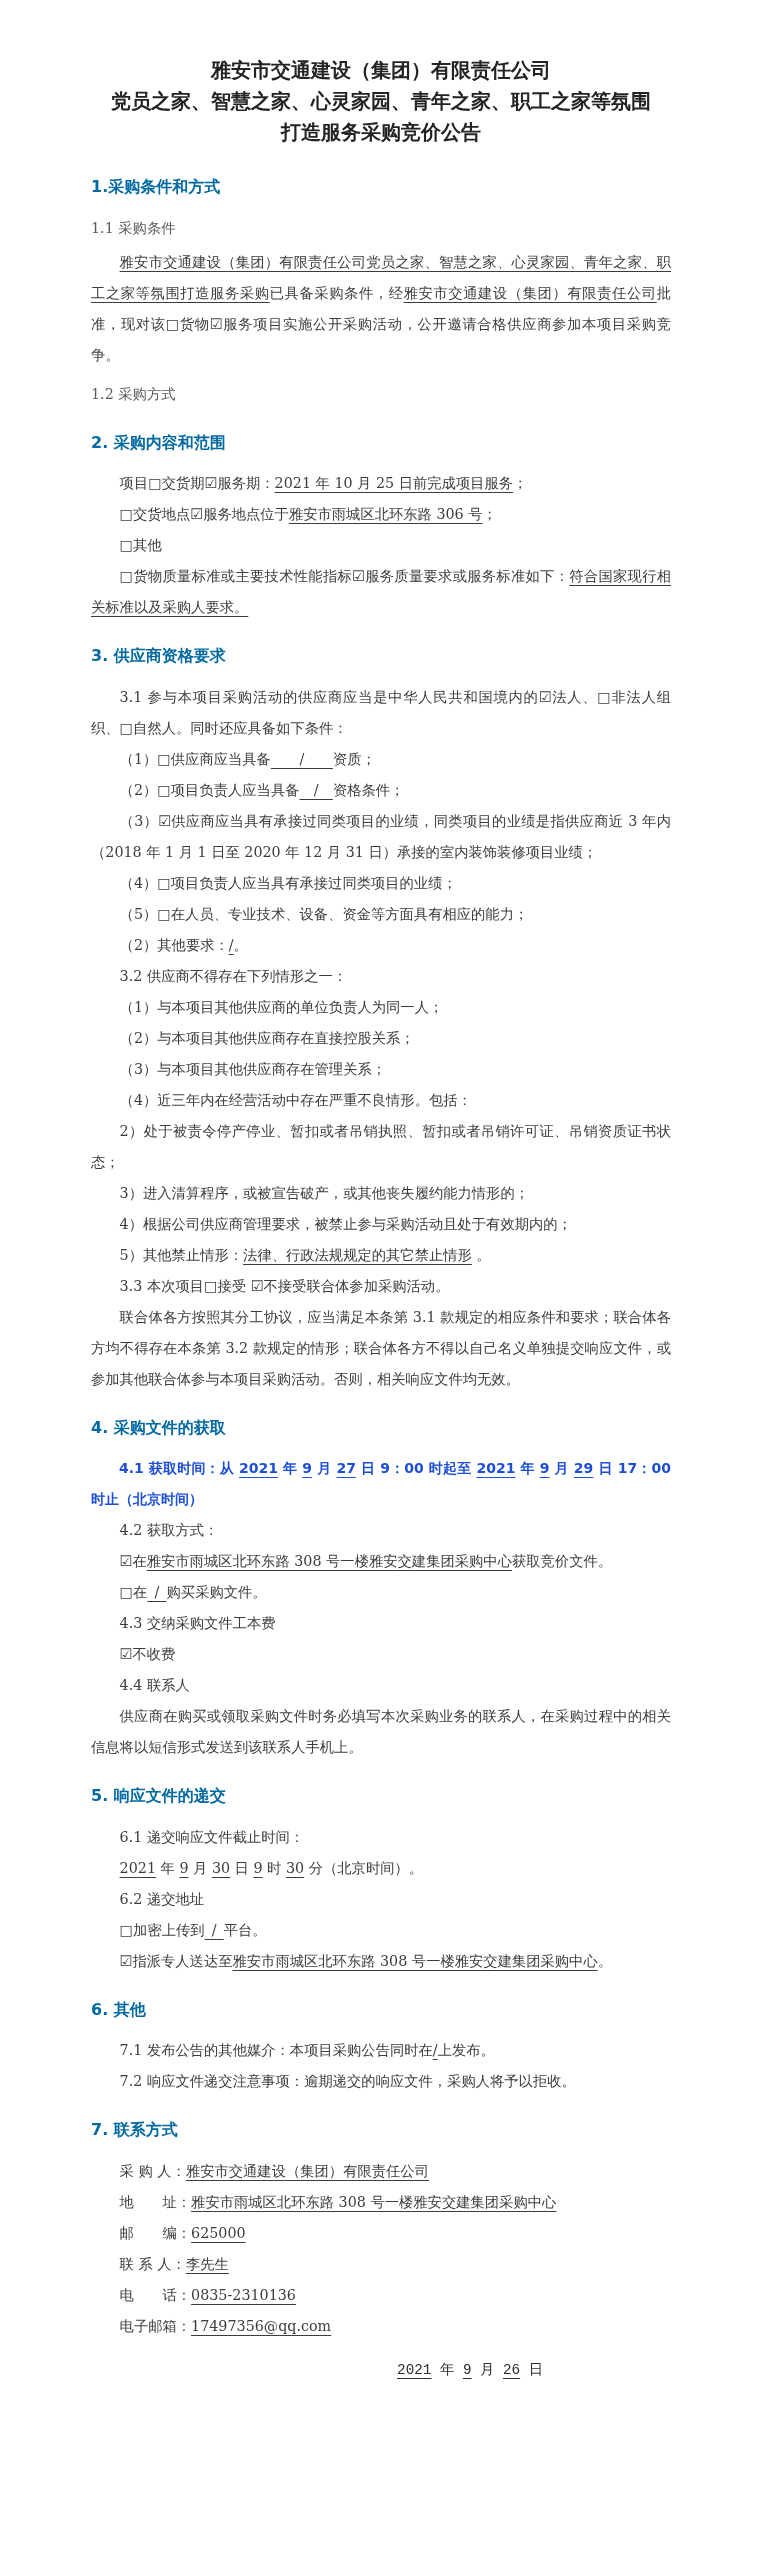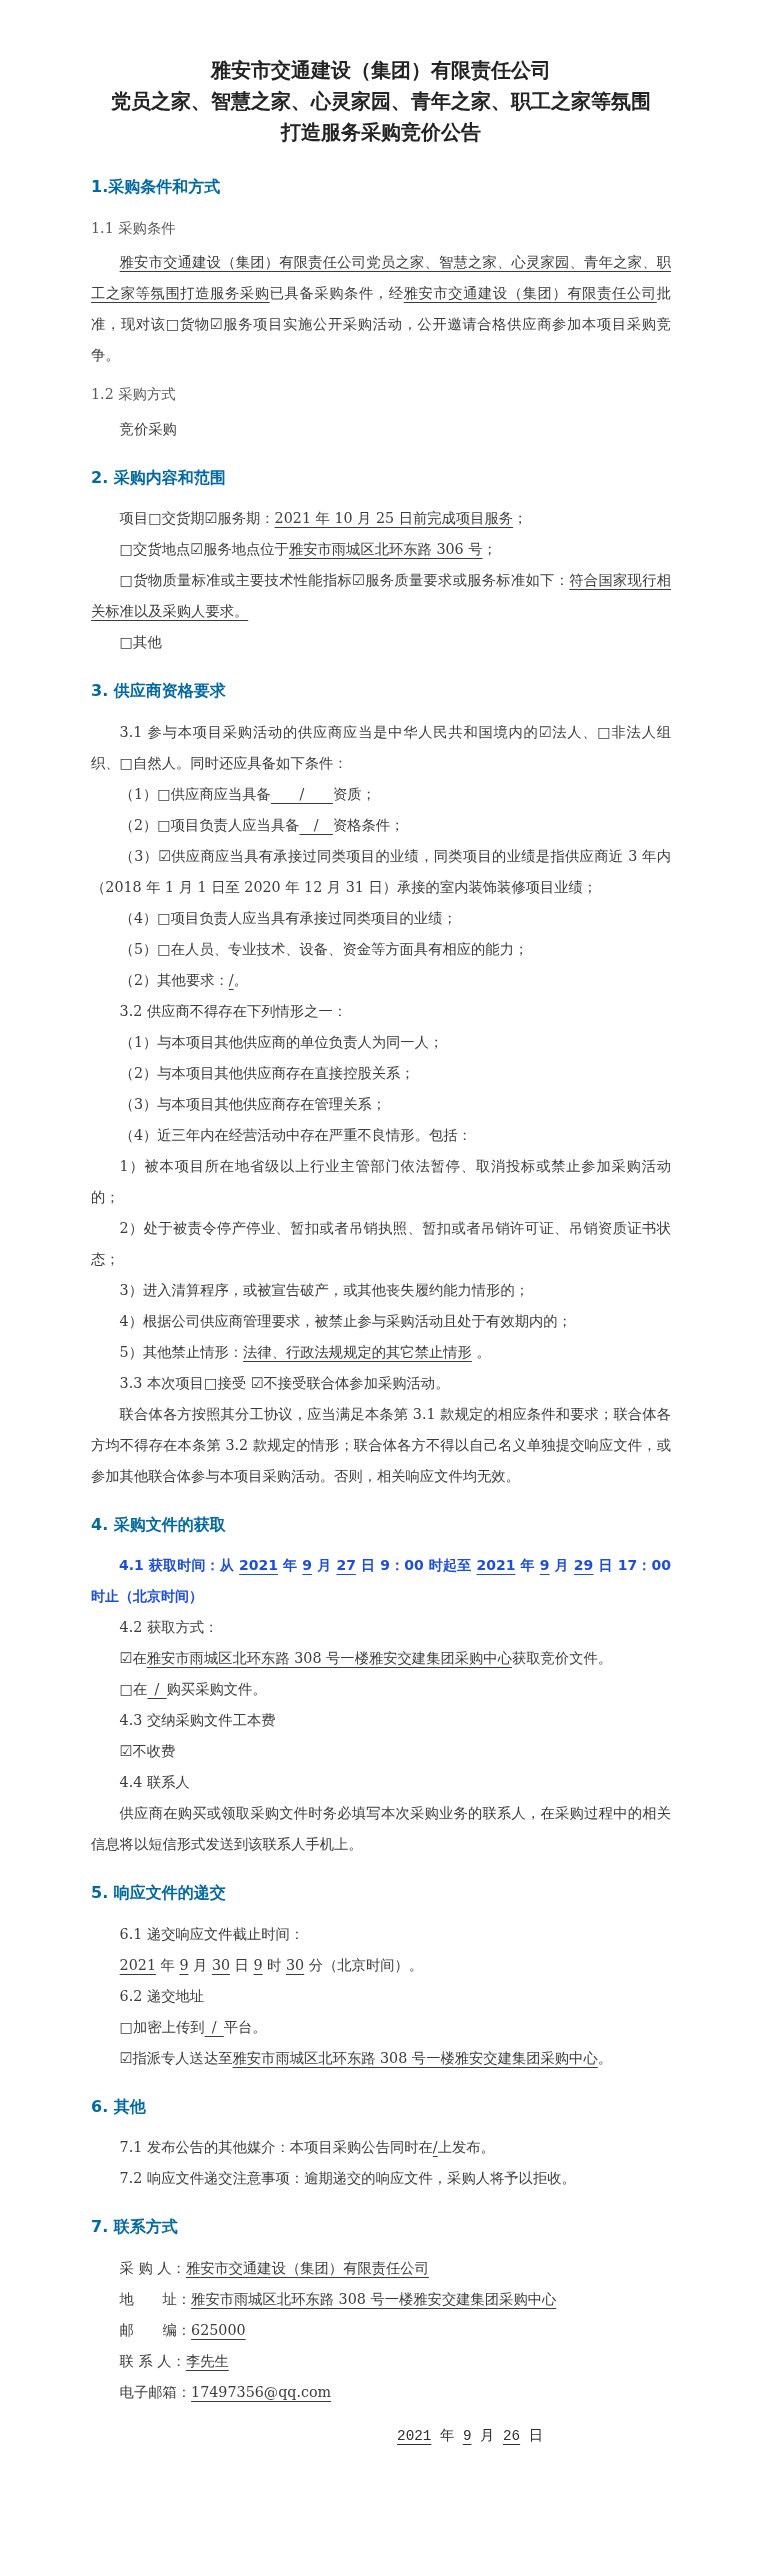--- a/index.html
+++ b/index.html
@@ -80,40 +80,38 @@
 <body>
 
 <div class="doc">
   <div class="title company">雅安市交通建设（集团）有限责任公司</div>
   <div class="title subject">党员之家、智慧之家、心灵家园、青年之家、职工之家等氛围打造服务采购竞价公告</div>
   <div>
       <div class="blk h"><span>1.采购条件和方式</span></div>
       <div class="blk sub"><span>1.1 采购条件</span></div>
       <div class="blk p"><span class="u">雅安市交通建设（集团）有限责任公司党员之家、智慧之家、心灵家园、青年之家、职工之家等氛围打造服务采购</span><span>已具备采购条件，经</span><span class="u">雅安市交通建设（集团）有限责任公司</span><span>批准，现对该</span><span class="cb">□</span><span>货物</span><span class="cb">☑</span><span>服务项目实施公开采购活动，公开邀请合格供应商参加本项目采购竞争。</span></div>
       <div class="blk sub"><span>1.2 采购方式</span></div>
-      <div class="blk p"><span>竞价采购</span></div>
       <div class="blk h"><span>2. 采购内容和范围</span></div>
       <div class="blk p"><span>项目</span><span class="cb">□</span><span>交货期</span><span class="cb">☑</span><span>服务期：</span><span class="u">2021 年 10 月 25 日前完成项目服务</span><span>；</span></div>
       <div class="blk p"><span class="cb">□</span><span>交货地点</span><span class="cb">☑</span><span>服务地点位于</span><span class="u">雅安市雨城区北环东路 306 号</span><span>；</span></div>
+      <div class="blk p"><span class="cb">□</span><span>其他</span></div>
       <div class="blk p"><span class="cb">□</span><span>货物质量标准或主要技术性能指标</span><span class="cb">☑</span><span>服务质量要求或服务标准如下：</span><span class="u">符合国家现行相关标准以及采购人要求。</span></div>
-      <div class="blk p"><span class="cb">□</span><span>其他</span></div>
       <div class="blk h"><span>3.  供应商资格要求</span></div>
       <div class="blk p"><span>3.1 参与本项目采购活动的供应商应当是中华人民共和国境内的</span><span class="cb">☑</span><span>法人、</span><span class="cb">□</span><span>非法人组织、</span><span class="cb">□</span><span>自然人。同时还应具备如下条件：</span></div>
       <div class="blk p"><span>（1）</span><span class="cb">□</span><span>供应商应当具备</span><span class="u">　　/　　</span><span>资质；</span></div>
       <div class="blk p"><span>（2）</span><span class="cb">□</span><span>项目负责人应当具备</span><span class="u">　/　</span><span>资格条件；</span></div>
       <div class="blk p"><span>（3）</span><span class="cb">☑</span><span>供应商应当具有承接过同类项目的业绩，同类项目的业绩是指供应商近 3 年内（2018 年 1 月 1 日至 2020 年 12 月 31 日）承接的室内装饰装修项目业绩；</span></div>
       <div class="blk p"><span>（4）</span><span class="cb">□</span><span>项目负责人应当具有承接过同类项目的业绩；</span></div>
       <div class="blk p"><span>（5）</span><span class="cb">□</span><span>在人员、专业技术、设备、资金等方面具有相应的能力；</span></div>
       <div class="blk p"><span>（2）其他要求：</span><span class="u">/</span><span>。</span></div>
       <div class="blk p"><span>3.2 供应商不得存在下列情形之一：</span></div>
       <div class="blk p"><span>（1）与本项目其他供应商的单位负责人为同一人；</span></div>
       <div class="blk p"><span>（2）与本项目其他供应商存在直接控股关系；</span></div>
       <div class="blk p"><span>（3）与本项目其他供应商存在管理关系；</span></div>
       <div class="blk p"><span>（4）近三年内在经营活动中存在严重不良情形。包括：</span></div>
-      <div class="blk p"><span>1）被本项目所在地省级以上行业主管部门依法暂停、取消投标或禁止参加采购活动的；</span></div>
       <div class="blk p"><span>2）处于被责令停产停业、暂扣或者吊销执照、暂扣或者吊销许可证、吊销资质证书状态；</span></div>
       <div class="blk p"><span>3）进入清算程序，或被宣告破产，或其他丧失履约能力情形的；</span></div>
       <div class="blk p"><span>4）根据公司供应商管理要求，被禁止参与采购活动且处于有效期内的；</span></div>
       <div class="blk p"><span>5）其他禁止情形：</span><span class="u">法律、行政法规规定的其它禁止情形</span><span> 。</span></div>
       <div class="blk p"><span>3.3  本次项目</span><span class="cb">□</span><span>接受 </span><span class="cb">☑</span><span>不接受联合体参加采购活动。</span></div>
       <div class="blk p"><span>联合体各方按照其分工协议，应当满足本条第 3.1 款规定的相应条件和要求；联合体各方均不得存在本条第 3.2 款规定的情形；联合体各方不得以自己名义单独提交响应文件，或参加其他联合体参与本项目采购活动。否则，相关响应文件均无效。</span></div>
       <div class="blk h"><span>4.  采购文件的获取</span></div>
       <div class="blk p b-all"><span>4.1 获取时间：从 </span><span class="u">2021</span><span> 年 </span><span class="u">9</span><span> 月 </span><span class="u">27</span><span> 日 9：00 时起至 </span><span class="u">2021</span><span> 年 </span><span class="u">9</span><span> 月 </span><span class="u">29</span><span> 日 17：00 时止（北京时间）</span></div>
       <div class="blk p"><span>4.2  获取方式：</span></div>
       <div class="blk p"><span class="cb">☑</span><span>在</span><span class="u">雅安市雨城区北环东路 308 号一楼雅安交建集团采购中心</span><span>获取竞价文件。</span></div>
@@ -129,17 +127,18 @@
       <div class="blk p"><span class="cb">□</span><span>加密上传到</span><span class="u"> / </span><span>平台。</span></div>
       <div class="blk p"><span class="cb">☑</span><span>指派专人送达至</span><span class="u">雅安市雨城区北环东路 308 号一楼雅安交建集团采购中心</span><span>。</span></div>
       <div class="blk h"><span>6.  其他</span></div>
       <div class="blk p"><span>7.1 发布公告的其他媒介：本项目采购公告同时在</span><span class="u">/</span><span>上发布。</span></div>
       <div class="blk p"><span>7.2 响应文件递交注意事项：逾期递交的响应文件，采购人将予以拒收。</span></div>
       <div class="blk h"><span>7.  联系方式</span></div>
       <div class="blk p"><span>采 购 人：</span><span class="u">雅安市交通建设（集团）有限责任公司</span></div>
       <div class="blk p"><span>地　　址：</span><span class="u">雅安市雨城区北环东路 308 号一楼雅安交建集团采购中心</span></div>
       <div class="blk p"><span>邮　　编：</span><span class="u">625000</span></div>
       <div class="blk p"><span>联 系 人：</span><span class="u">李先生</span></div>
+      <div class="blk p"><span>电　　话：</span><span class="u">0835-2310136</span></div>
       <div class="blk p"><span>电子邮箱：</span><span class="u">17497356@qq.com</span></div>
       <div class="blk right"><span class="u">2021</span><span> 年 </span><span class="u">9</span><span> 月 </span><span class="u">26</span><span> 日</span></div>
     </div>
 </div>
 
 
 </body></html>

